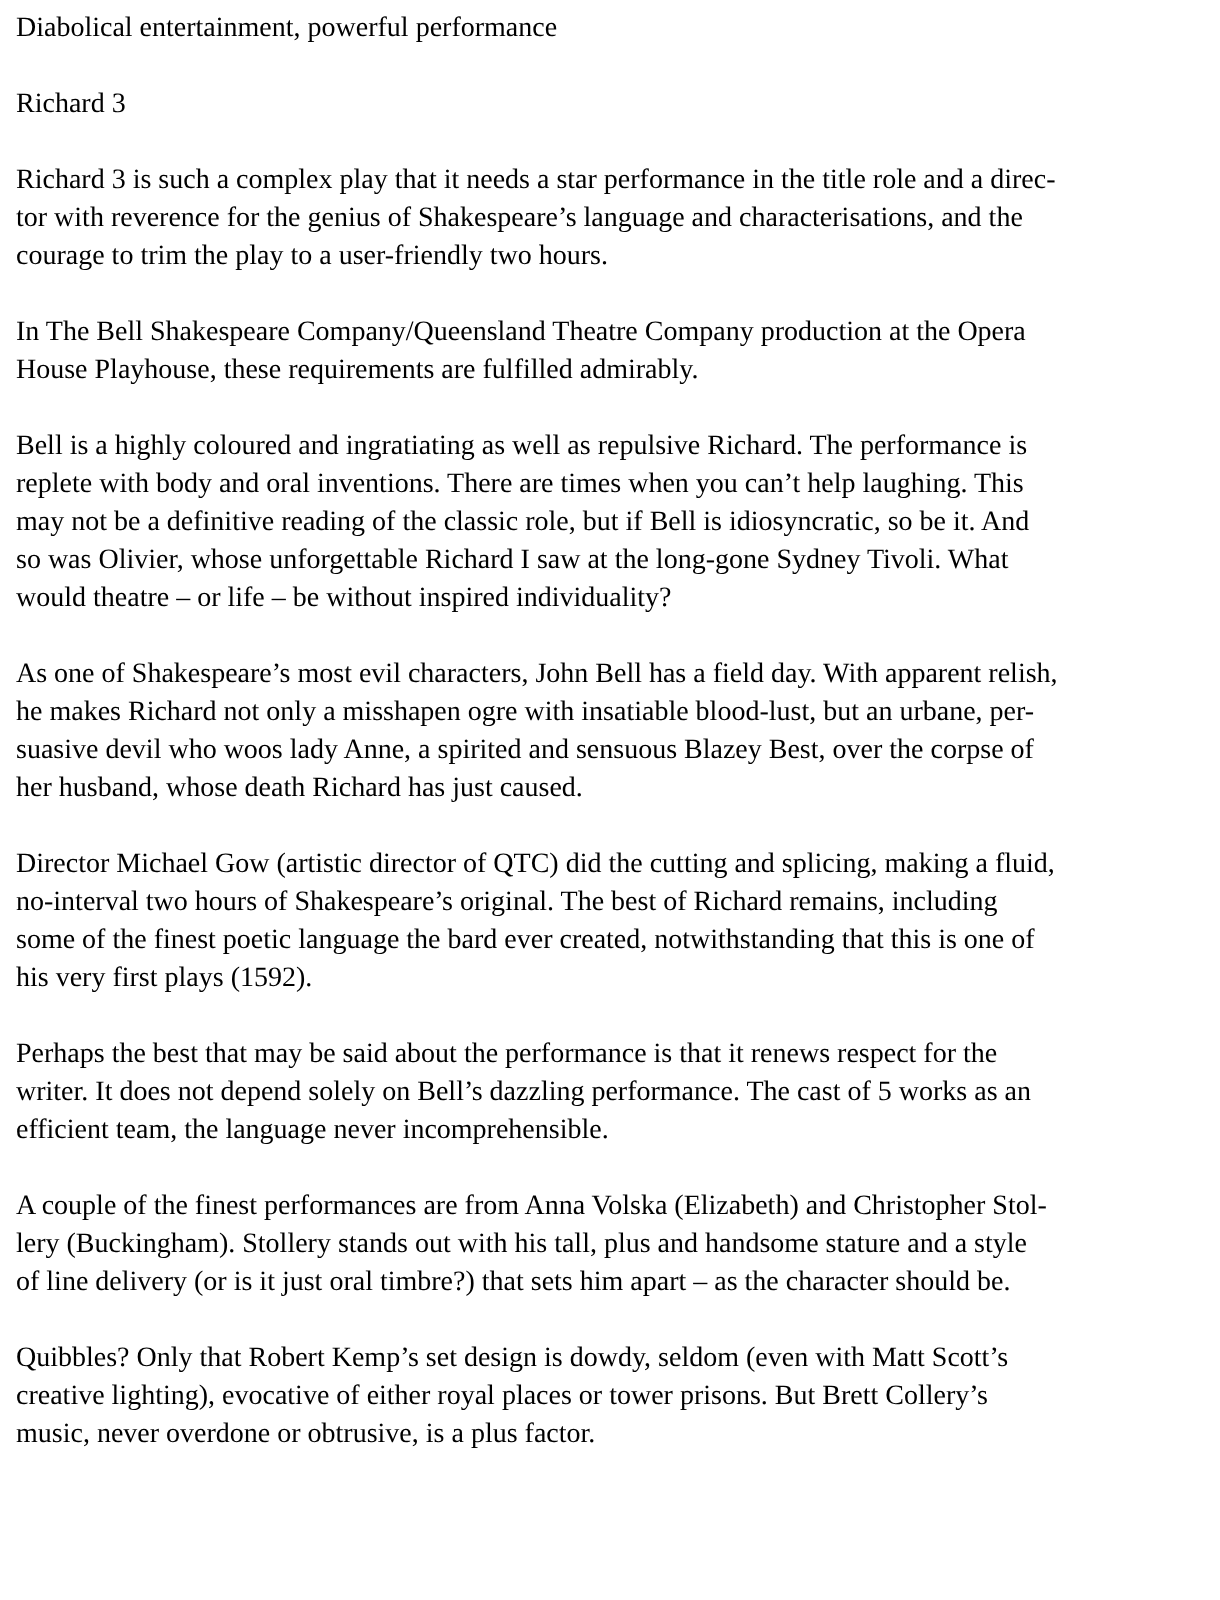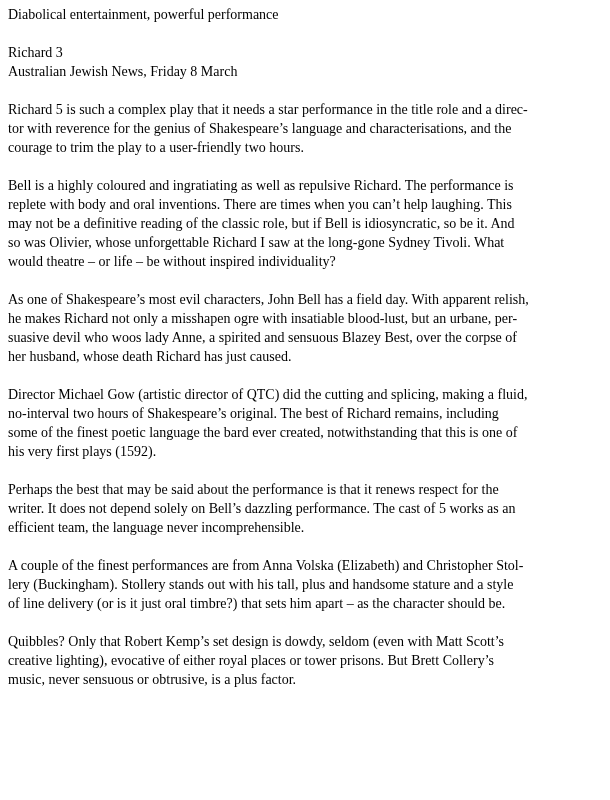--- a/index.html
+++ b/index.html
@@ -39,27 +39,28 @@
 </style>
 </head>
 <body>
 
 <div class="document">
 
   <div class="headline">Diabolical entertainment, powerful performance</div>
 
   <div class="byline-block">
     <div class="byline-line">Richard 3</div>
-    <div class="byline-line">Australian Jewish News, Friday 8 March</div>
   </div>
 
-  <div class="para">Richard 5 is such a complex play that it needs a star performance in the title role and a direc-
+  <div class="para">Richard 3 is such a complex play that it needs a star performance in the title role and a direc-
 tor with reverence for the genius of Shakespeare’s language and characterisations, and the
 courage to trim the play to a user-friendly two hours.</div>
 
+  <div class="para">In The Bell Shakespeare Company/Queensland Theatre Company production at the Opera
+House Playhouse, these requirements are fulfilled admirably.</div>
 
   <div class="para">Bell is a highly coloured and ingratiating as well as repulsive Richard. The performance is
 replete with body and oral inventions. There are times when you can’t help laughing. This
 may not be a definitive reading of the classic role, but if Bell is idiosyncratic, so be it. And
 so was Olivier, whose unforgettable Richard I saw at the long-gone Sydney Tivoli. What
 would theatre – or life – be without inspired individuality?</div>
 
   <div class="para">As one of Shakespeare’s most evil characters, John Bell has a field day. With apparent relish,
 he makes Richard not only a misshapen ogre with insatiable blood-lust, but an urbane, per-
 suasive devil who woos lady Anne, a spirited and sensuous Blazey Best, over the corpse of
@@ -73,15 +74,15 @@
   <div class="para">Perhaps the best that may be said about the performance is that it renews respect for the
 writer. It does not depend solely on Bell’s dazzling performance. The cast of 5 works as an
 efficient team, the language never incomprehensible.</div>
 
   <div class="para">A couple of the finest performances are from Anna Volska (Elizabeth) and Christopher Stol-
 lery (Buckingham). Stollery stands out with his tall, plus and handsome stature and a style
 of line delivery (or is it just oral timbre?) that sets him apart – as the character should be.</div>
 
   <div class="para">Quibbles? Only that Robert Kemp’s set design is dowdy, seldom (even with Matt Scott’s
 creative lighting), evocative of either royal places or tower prisons. But Brett Collery’s
-music, never sensuous or obtrusive, is a plus factor.</div>
+music, never overdone or obtrusive, is a plus factor.</div>
 
 </div>
 
 </body></html>

